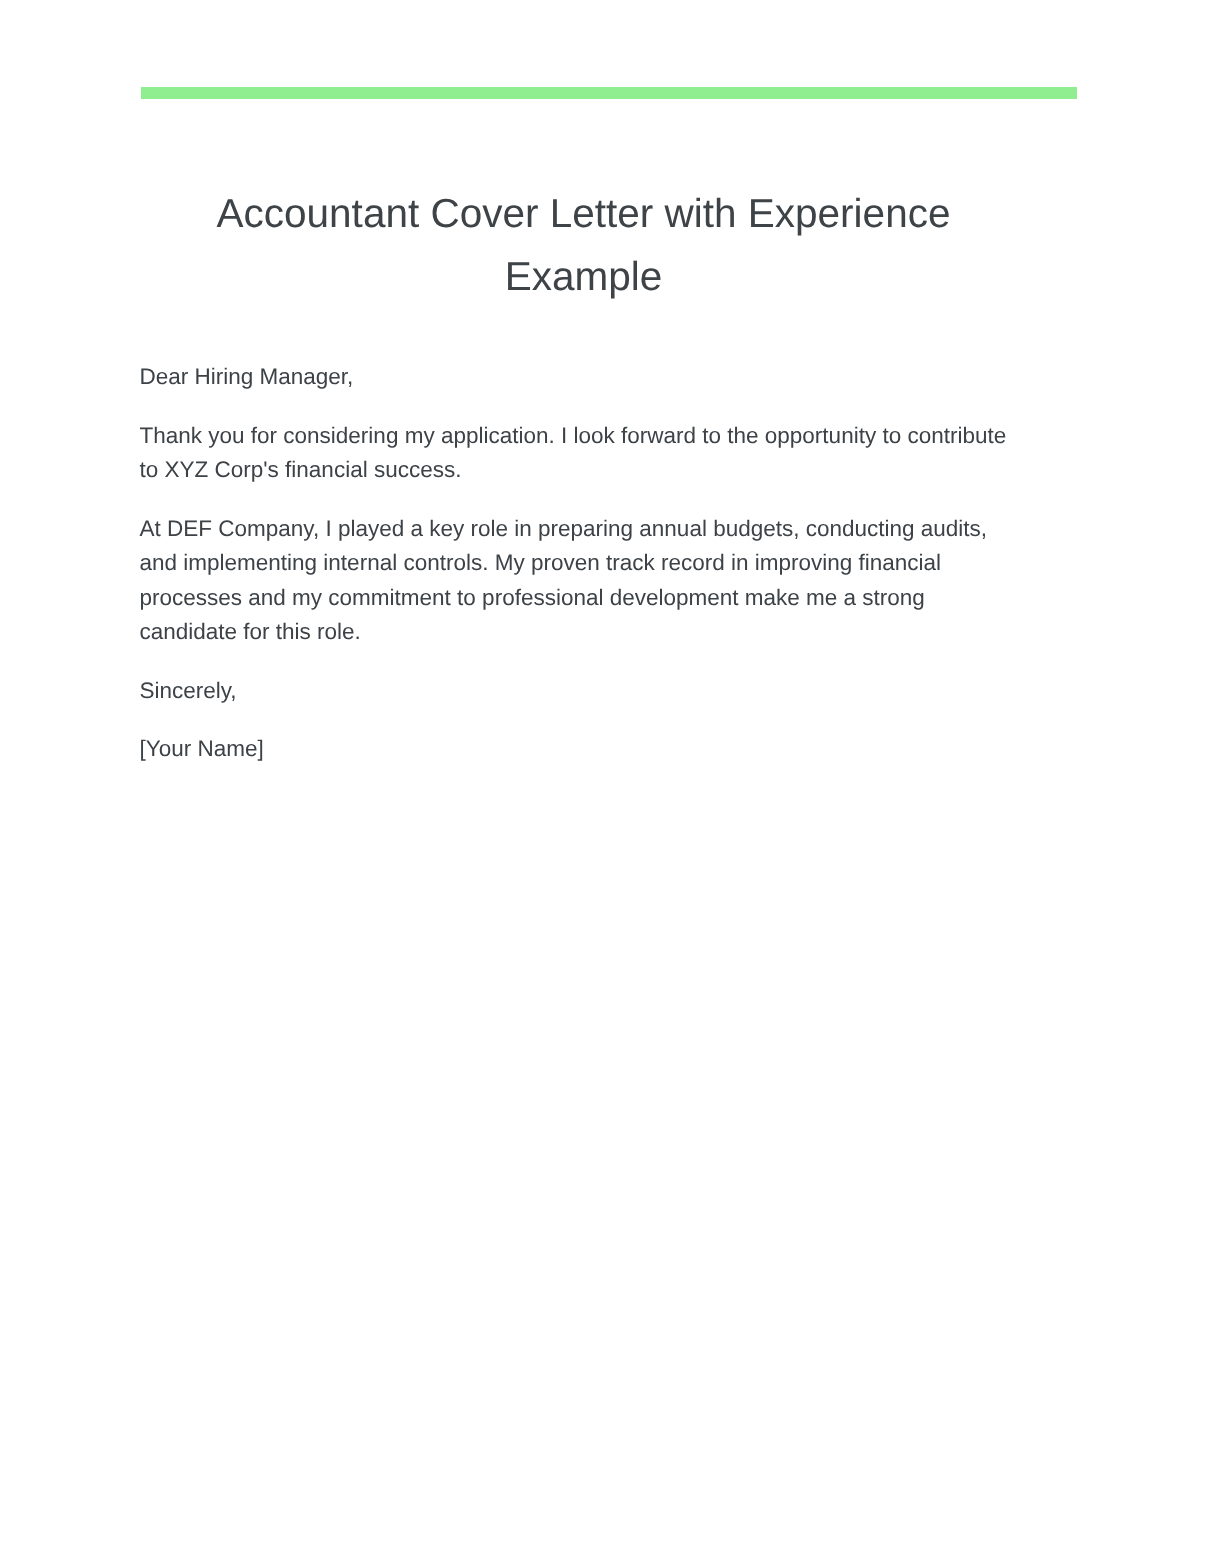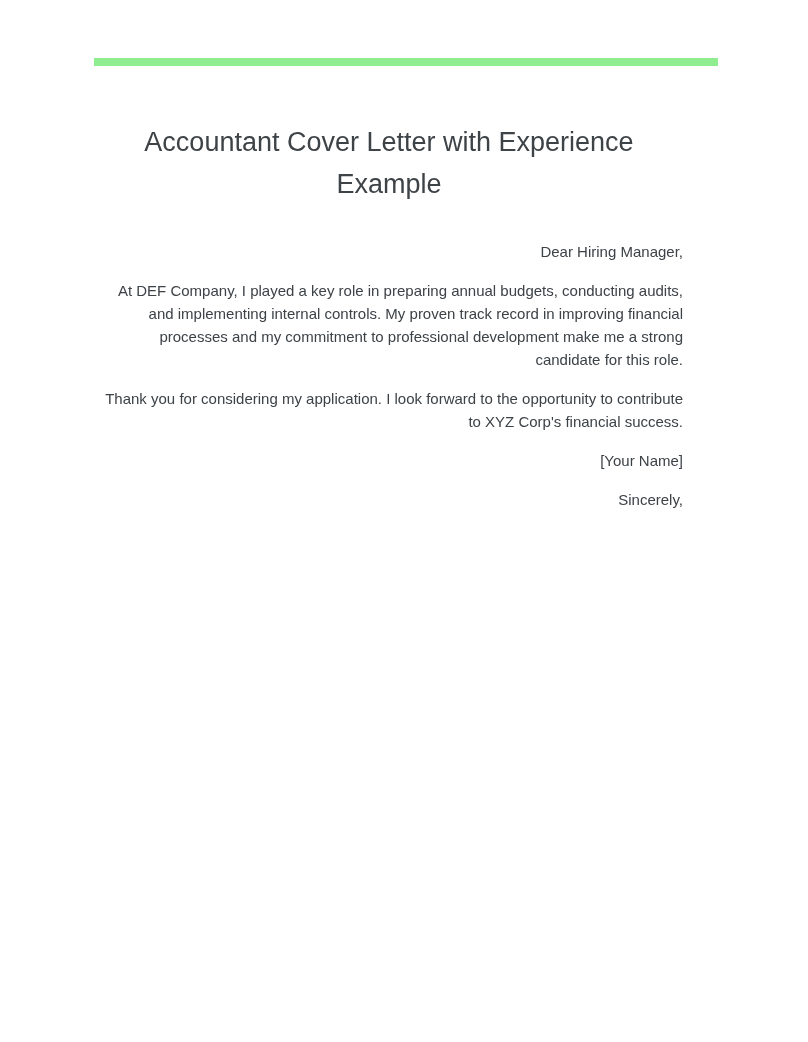--- a/index.html
+++ b/index.html
@@ -40,33 +40,32 @@
     position: absolute;
     left: 93px;
     top: 240px;
     width: 590px;
     font-size: 15px;
     line-height: 23px;
     color: #3d4247;
   }
   .letter-body p {
     margin: 0 0 16px 0;
-    text-align: right;
   }
 </style>
 </head>
 <body>
 
 <div class="page">
 
   <div class="accent-bar" style="background: rgb(144, 238, 144);"></div>
 
   <h1 class="title-block">Accountant Cover Letter with Experience Example</h1>
 
   <div class="letter-body">
     <p>Dear Hiring Manager,</p>
+    <p>Thank you for considering my application. I look forward to the opportunity to contribute to XYZ Corp's financial success.</p>
     <p>At DEF Company, I played a key role in preparing annual budgets, conducting audits, and implementing internal controls. My proven track record in improving financial processes and my commitment to professional development make me a strong candidate for this role.</p>
-    <p>Thank you for considering my application. I look forward to the opportunity to contribute to XYZ Corp's financial success.</p>
+    <p>Sincerely,</p>
     <p>[Your Name]</p>
-    <p>Sincerely,</p>
   </div>
 
 </div>
 
 </body></html>

